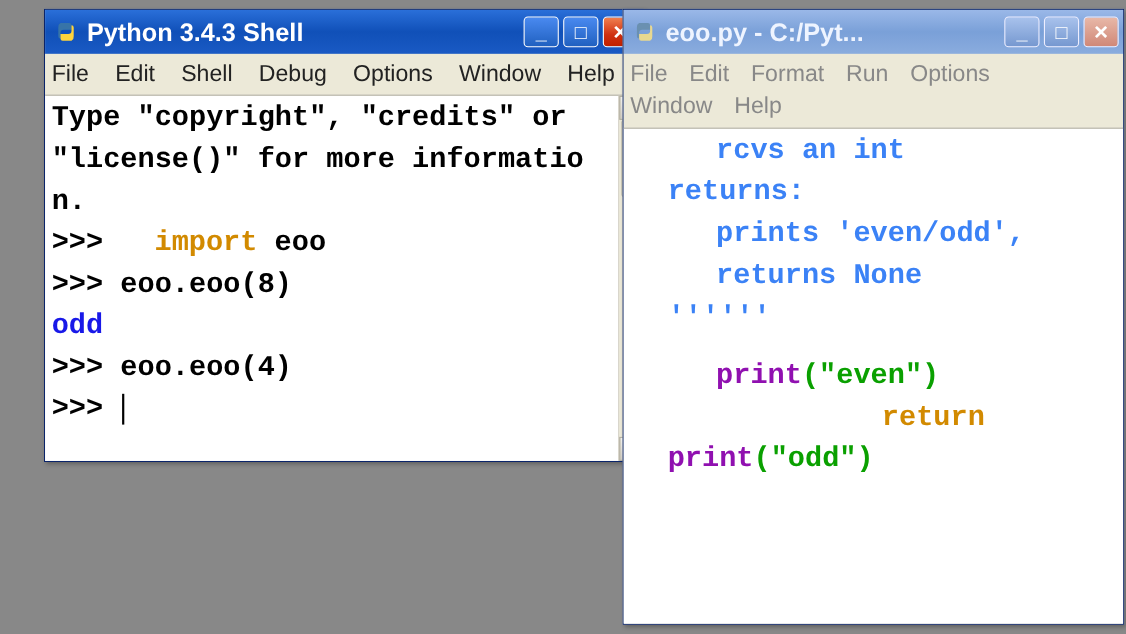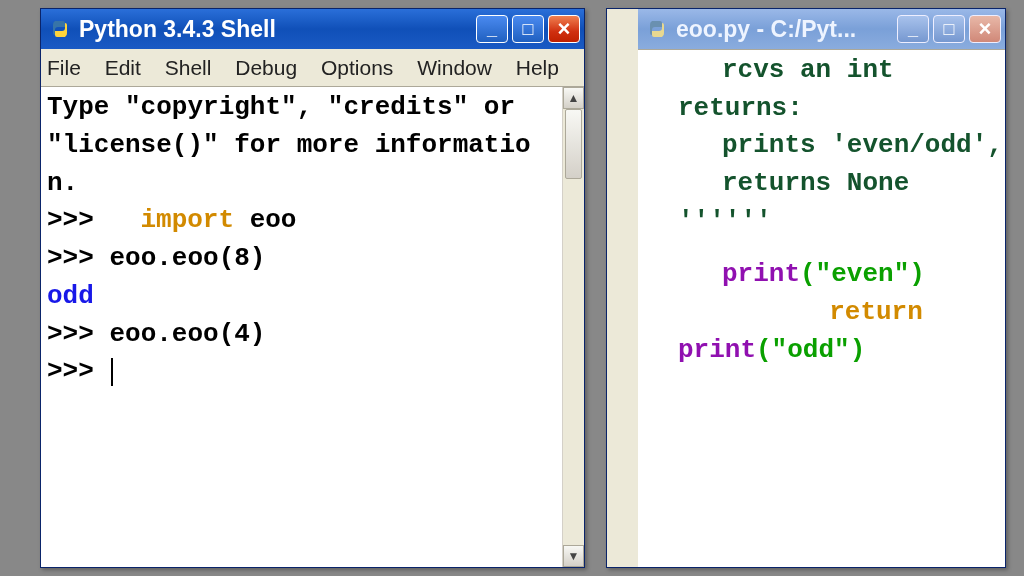--- a/index.html
+++ b/index.html
@@ -12,22 +12,22 @@
     position: relative;
   }
   .window {
     position: absolute;
     background: #ece9d8;
     border: 1px solid #0a246a;
     box-shadow: 2px 2px 4px rgba(0,0,0,0.3);
     display: flex;
     flex-direction: column;
   }
-  .win-left { left: 40px; top: 8px; width: 545px; height: 560px; }
-  .win-right { left: 606px; top: 8px; width: 400px; height: 560px; padding-left: 31px; }
+  .win-left { left: 40px; top: 8px; width: 545px; height: 412px; }
+  .win-right { left: 566px; top: 8px; width: 456px; height: 560px; }
   .titlebar {
     height: 40px;
     display: flex;
     align-items: center;
     padding: 0 4px 0 8px;
     color: #fff;
     font-weight: bold;
     font-size: 23px;
     background: linear-gradient(to bottom, #2a6fd9 0%, #1050b8 50%, #1a5ac4 100%);
   }
@@ -105,21 +105,21 @@
   .sb-thumb {
     position: absolute; left: 2px; right: 2px; top: 0; height: 70px;
     background: linear-gradient(to bottom,#f8f8f4,#d4d0c8);
     border: 1px solid #aca899;
     border-radius: 2px;
   }
   
   .c-prompt { color: #000; }
   .c-kw { color: #d28a00; margin-left: 31px; } 
   .c-out { color: #1818e8; } 
-  .c-doc { color: #14532d; } 
+  .c-doc { color: #3b82f6; } 
   .c-func { color: #9010b0; } 
   .c-str { color: #0aa000; } 
   .cursor {
     display: inline-block;
     width: 2px; height: 28px;
     background: #000;
     vertical-align: text-bottom;
     margin-left: 2px;
   }
 </style>
@@ -177,20 +177,29 @@
           <path d="M15 18H7a2 2 0 0 1-2-2v-4h7a3 3 0 0 0 3-3V4a2 2 0 0 1 2 2v8a4 4 0 0 1-2 4z" fill="#e8d890"></path>
         </svg>
     </span>
     <span class="tb-title">eoo.py - C:/Pyt...</span>
     <div class="tb-buttons">
       <div class="tb-btn inactive">_</div>
       <div class="tb-btn inactive">□</div>
       <div class="tb-btn close inactive">×</div>
     </div>
   </div>
+  <div class="menubar inactive">
+    <span>File</span>
+    <span>Edit</span>
+    <span>Format</span>
+    <span>Run</span>
+    <span>Options</span><br>
+    <span>Window</span>
+    <span>Help</span>
+  </div>
   <div class="content-wrap">
     <div class="content" style="padding-left:40px; word-break:normal; white-space:nowrap;">
       <div class="c-doc" style="padding-left:44px;">rcvs an int</div>
       <div class="c-doc">returns:</div>
       <div class="c-doc" style="padding-left:44px;">prints 'even/odd',</div>
       <div class="c-doc" style="padding-left:44px;">returns None</div>
       <div class="c-doc">''''''</div>
       <div style="height:16px"></div>
       <div style="padding-left:44px;"><span class="c-func">print</span><span class="c-str">("even")</span></div>
       <div style="padding-left:44px;text-align:center;"><span class="c-kw">return</span></div>

